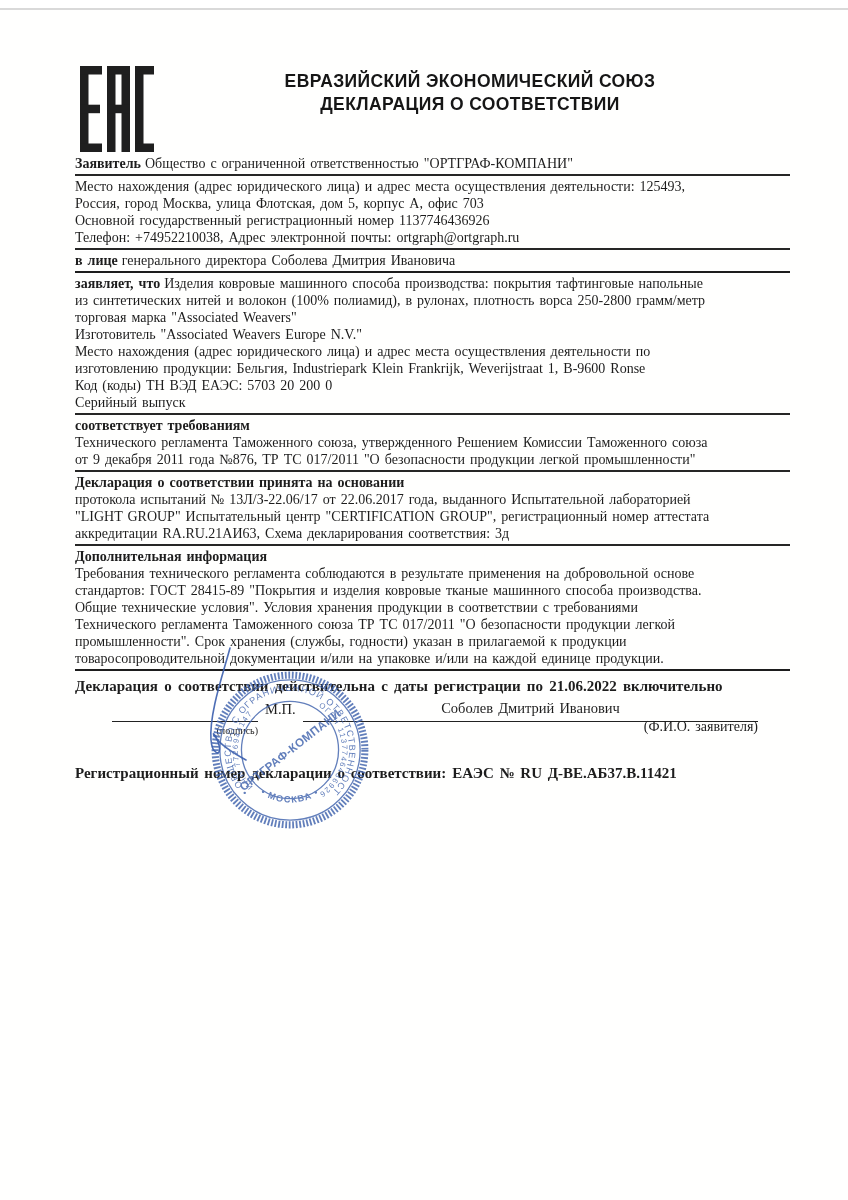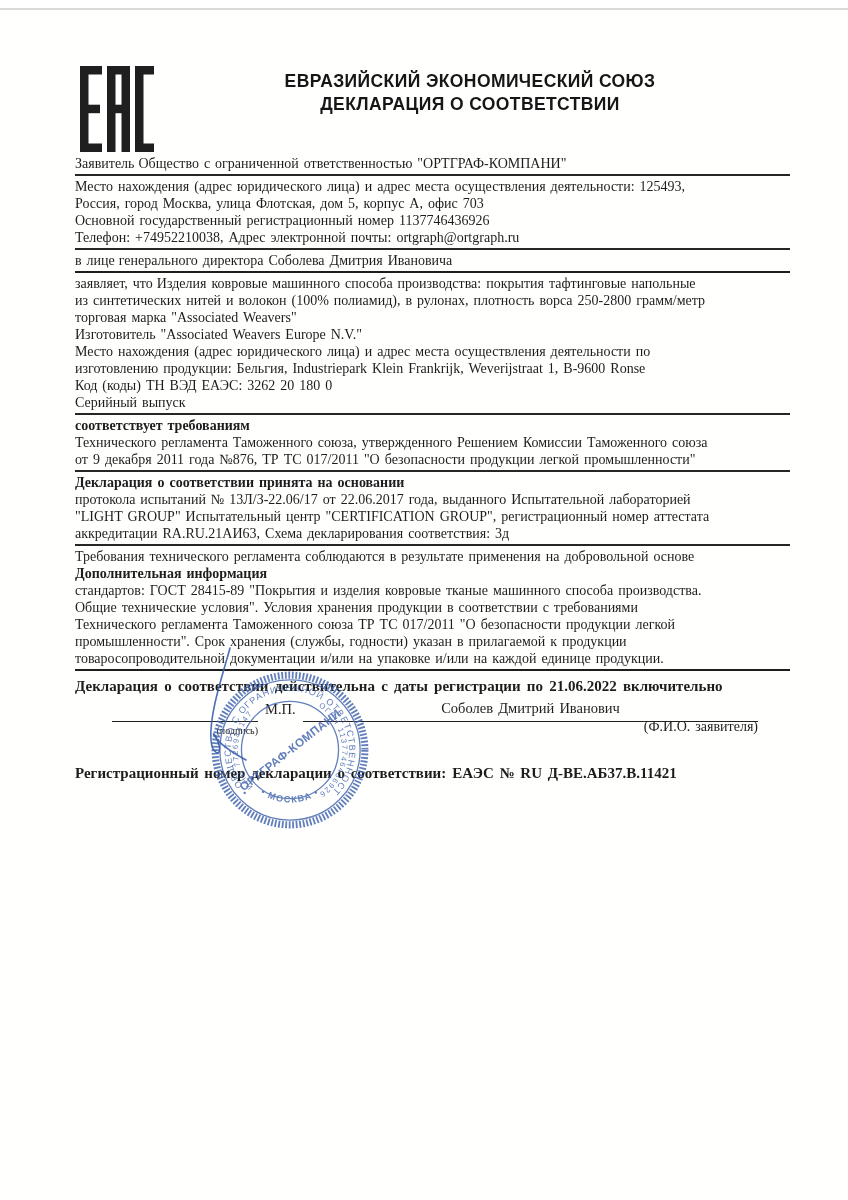--- a/index.html
+++ b/index.html
@@ -15,21 +15,21 @@
   .eac { position:absolute; left:80px; top:56px; }
   .titles {
     position:absolute; left:92px; right:0; top:60px; text-align:center;
     font-family:"Liberation Sans", sans-serif; font-weight:bold;
     font-size:17.5px; line-height:23px; letter-spacing:0.4px; color:#161616;
   }
   
   .content { position:absolute; top:143px; left:75px; width:715px; font-size:14px; line-height:17px; word-spacing:1.5px; }
   .sec { padding:2px 0; }
   .ln { white-space:nowrap; }
-  .lbl { font-weight:normal; margin-right:4px; }
+  .lbl { font-weight:bold; margin-right:4px; }
   .bhdr { font-weight:bold; }
   .rule { height:1.8px; background:#262626; }
   .rule.thick { height:2.7px; background:#1d1d1d; }
   .validity { padding-top:5px; padding-bottom:2px; font-weight:bold; font-size:15px; line-height:20px; word-spacing:2.5px; white-space:nowrap; }
   
   .sigrow { position:relative; height:54px; }
   .mp { position:absolute; left:190px; top:3px; font-size:14.5px; }
   .sigline  { position:absolute; left:37px;  top:0; width:146px; height:24px; border-bottom:1.6px solid #222; }
   .sigcap   { position:absolute; left:37px;  top:27px; width:146px; text-align:right; font-size:10px; line-height:11px; }
   .fioline  { position:absolute; left:228px; top:0; width:455px; height:24px; border-bottom:1.6px solid #222; text-align:center; font-size:14.5px; line-height:20px; }
@@ -88,43 +88,43 @@
     </div>
     <div class="rule thick"></div>
 
     <div class="sec">
       <div class="ln"><span class="lbl">заявляет, что</span><span>Изделия ковровые машинного способа производства: покрытия тафтинговые напольные</span></div>
       <div class="ln">из синтетических нитей и волокон (100% полиамид), в рулонах, плотность ворса 250-2800 грамм/метр</div>
       <div class="ln">торговая марка "Associated Weavers"</div>
       <div class="ln">Изготовитель "Associated Weavers Europe N.V."</div>
       <div class="ln">Место нахождения (адрес юридического лица) и адрес места осуществления деятельности по</div>
       <div class="ln">изготовлению продукции: Бельгия, Industriepark Klein Frankrijk, Weverijstraat 1, B-9600 Ronse</div>
-      <div class="ln">Код (коды) ТН ВЭД ЕАЭС: 3262 20 180 0</div>
+      <div class="ln">Код (коды) ТН ВЭД ЕАЭС: 5703 20 200 0</div>
       <div class="ln">Серийный выпуск</div>
     </div>
     <div class="rule"></div>
 
     <div class="sec">
       <div class="ln bhdr">соответствует требованиям</div>
       <div class="ln">Технического регламента Таможенного союза, утвержденного Решением Комиссии Таможенного союза</div>
       <div class="ln">от 9 декабря 2011 года №876, ТР ТС 017/2011 "О безопасности продукции легкой промышленности"</div>
     </div>
     <div class="rule"></div>
 
     <div class="sec">
       <div class="ln bhdr">Декларация о соответствии принята на основании</div>
       <div class="ln">протокола испытаний № 13Л/З-22.06/17 от 22.06.2017 года, выданного Испытательной лабораторией</div>
       <div class="ln">"LIGHT GROUP" Испытательный центр "CERTIFICATION GROUP", регистрационный номер аттестата</div>
       <div class="ln">аккредитации RA.RU.21АИ63, Схема декларирования соответствия: 3д</div>
     </div>
     <div class="rule"></div>
 
     <div class="sec">
+      <div class="ln bhdr">Дополнительная информация</div>
       <div class="ln">Требования технического регламента соблюдаются в результате применения на добровольной основе</div>
-      <div class="ln bhdr">Дополнительная информация</div>
       <div class="ln">стандартов: ГОСТ 28415-89 "Покрытия и изделия ковровые тканые машинного способа производства.</div>
       <div class="ln">Общие технические условия". Условия хранения продукции в соответствии с требованиями</div>
       <div class="ln">Технического регламента Таможенного союза ТР ТС 017/2011 "О безопасности продукции легкой</div>
       <div class="ln">промышленности". Срок хранения (службы, годности) указан в прилагаемой к продукции</div>
       <div class="ln">товаросопроводительной документации и/или на упаковке и/или на каждой единице продукции.</div>
     </div>
     <div class="rule thick"></div>
 
     <div class="validity">Декларация о соответствии действительна с даты регистрации по 21.06.2022 включительно</div>
 

